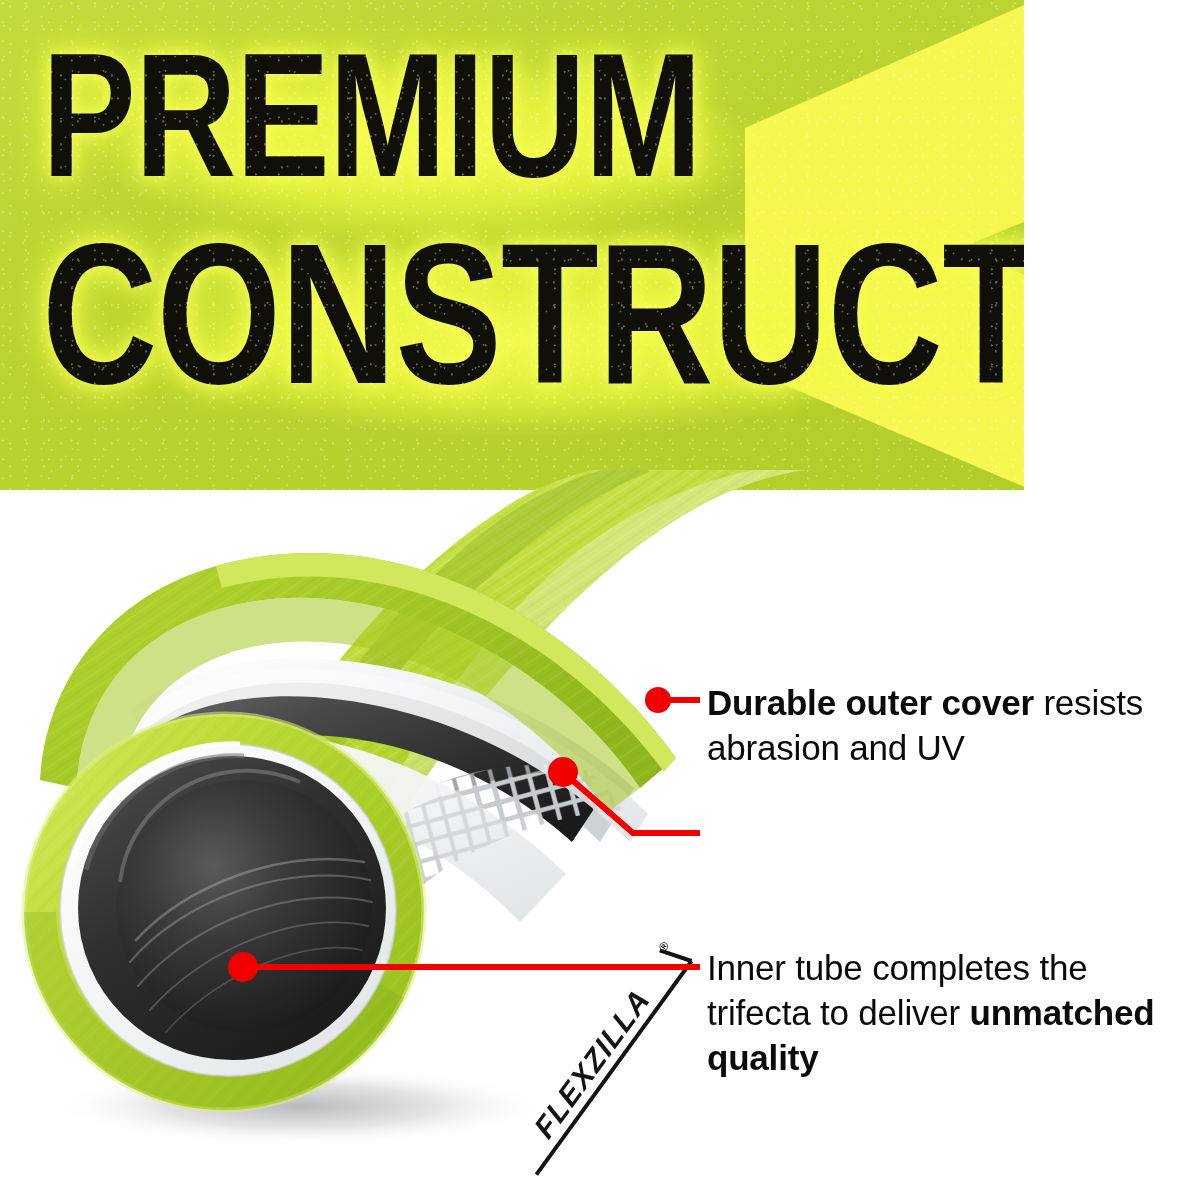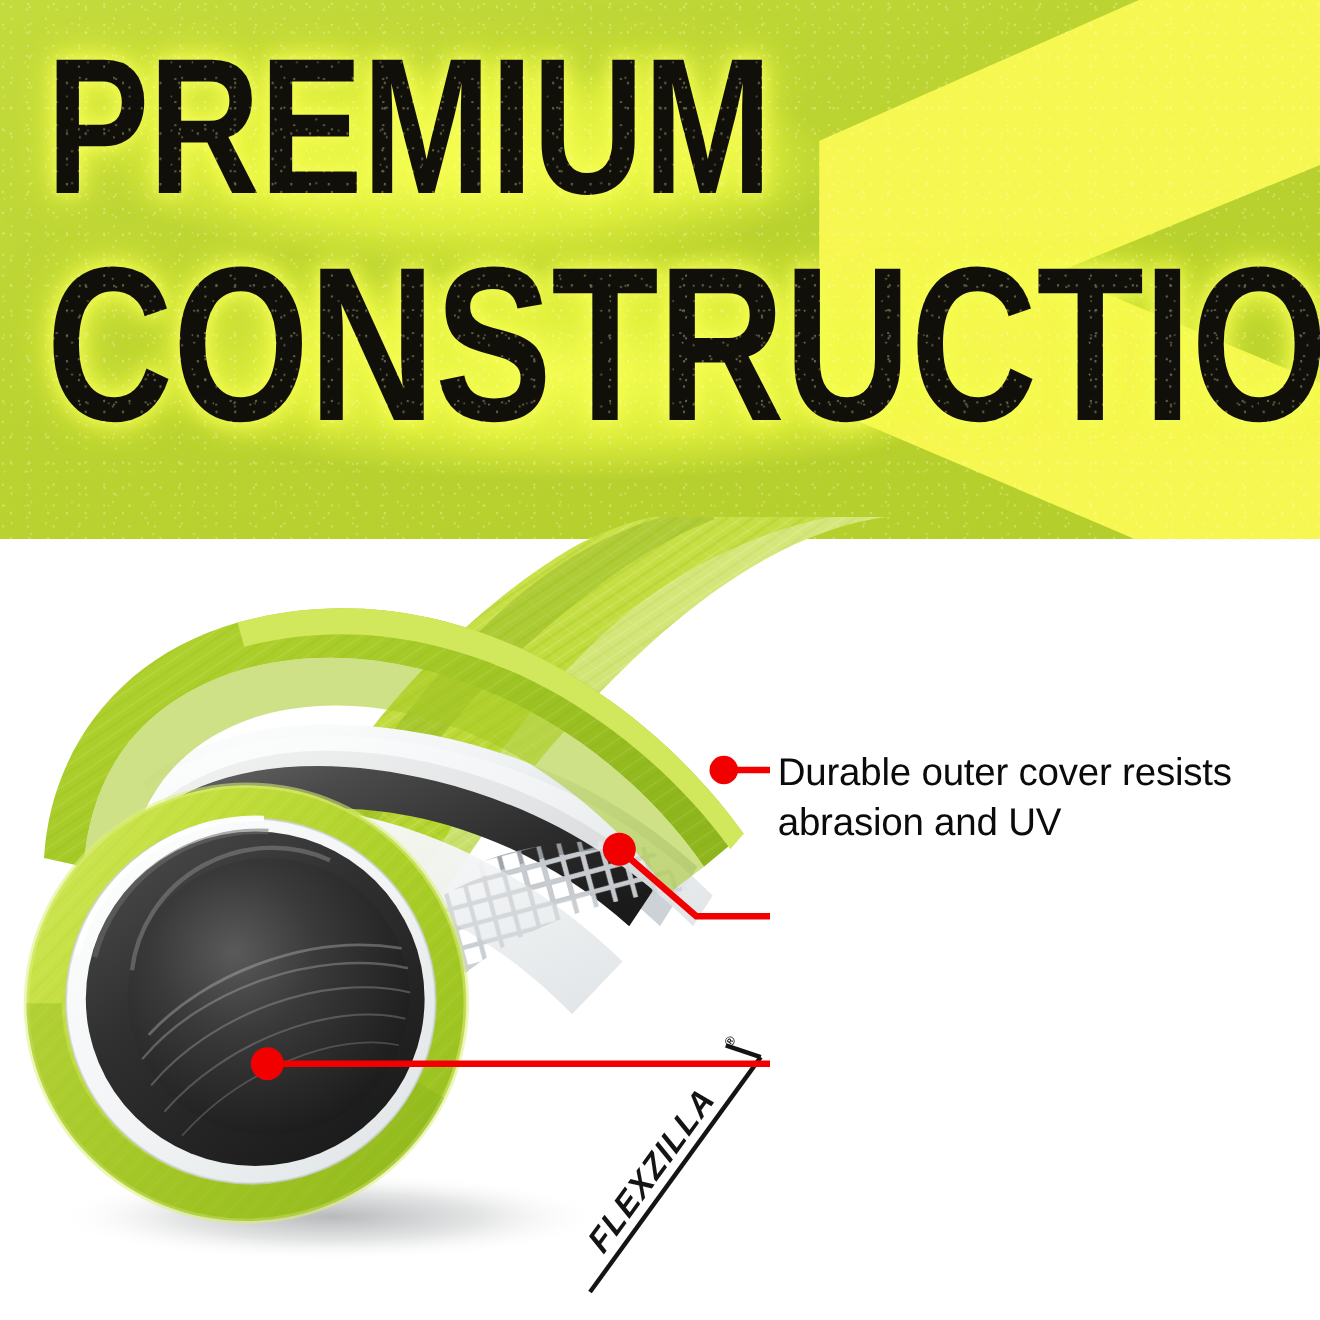--- a/index.html
+++ b/index.html
@@ -11,22 +11,22 @@
   .stage{
     position:relative;
     width:1200px;height:1200px;
     overflow:hidden;
     background:#ffffff;
   }
 
   
   .header{
     position:absolute;left:0;top:0;
-    width:1200px;height:490px;
-    background:#22c55e;
+    width:1024px;height:490px;
+    background:#be185d;
     overflow:hidden;
   }
   .header-base-grad{
     position:absolute;inset:0;
     background:linear-gradient(160deg,#c4db3d 0%,#bad331 45%,#b3cd2a 100%);
   }
   
   .chevron{
     position:absolute;left:0;top:0;width:1200px;height:490px;
   }
@@ -88,21 +88,21 @@
   
   .leaders{position:absolute;left:0;top:0;width:1200px;height:1200px;pointer-events:none;}
 
   .callout{
     position:absolute;
     color:#0b0b0b;
     font-size:35px;
     line-height:45px;
     letter-spacing:-.2px;
   }
-  .callout b{font-weight:normal;}
+  .callout b{font-weight:bold;}
   #callout1{left:707px;top:680px;width:490px;}
   #callout2{left:707px;top:812px;width:492px;}
   #callout3{left:707px;top:945px;width:492px;}
 </style>
 </head>
 <body>
 
 <div class="stage">
 
   <div class="header">
@@ -338,14 +338,17 @@
 
     <path d="M243 967 L700 967" stroke="#f20000" stroke-width="6" fill="none"></path>
     <circle cx="243" cy="967" r="15" fill="#f20000"></circle>
   </svg>
 
   <div class="callout" id="callout1">
     <b>Durable outer cover</b><span> resists abrasion and UV</span>
   </div>
 
 
+  <div class="callout" id="callout3">
+    <span>Inner tube completes the trifecta to deliver </span><b>unmatched quality</b>
+  </div>
 
 </div>
 
 </body></html>

